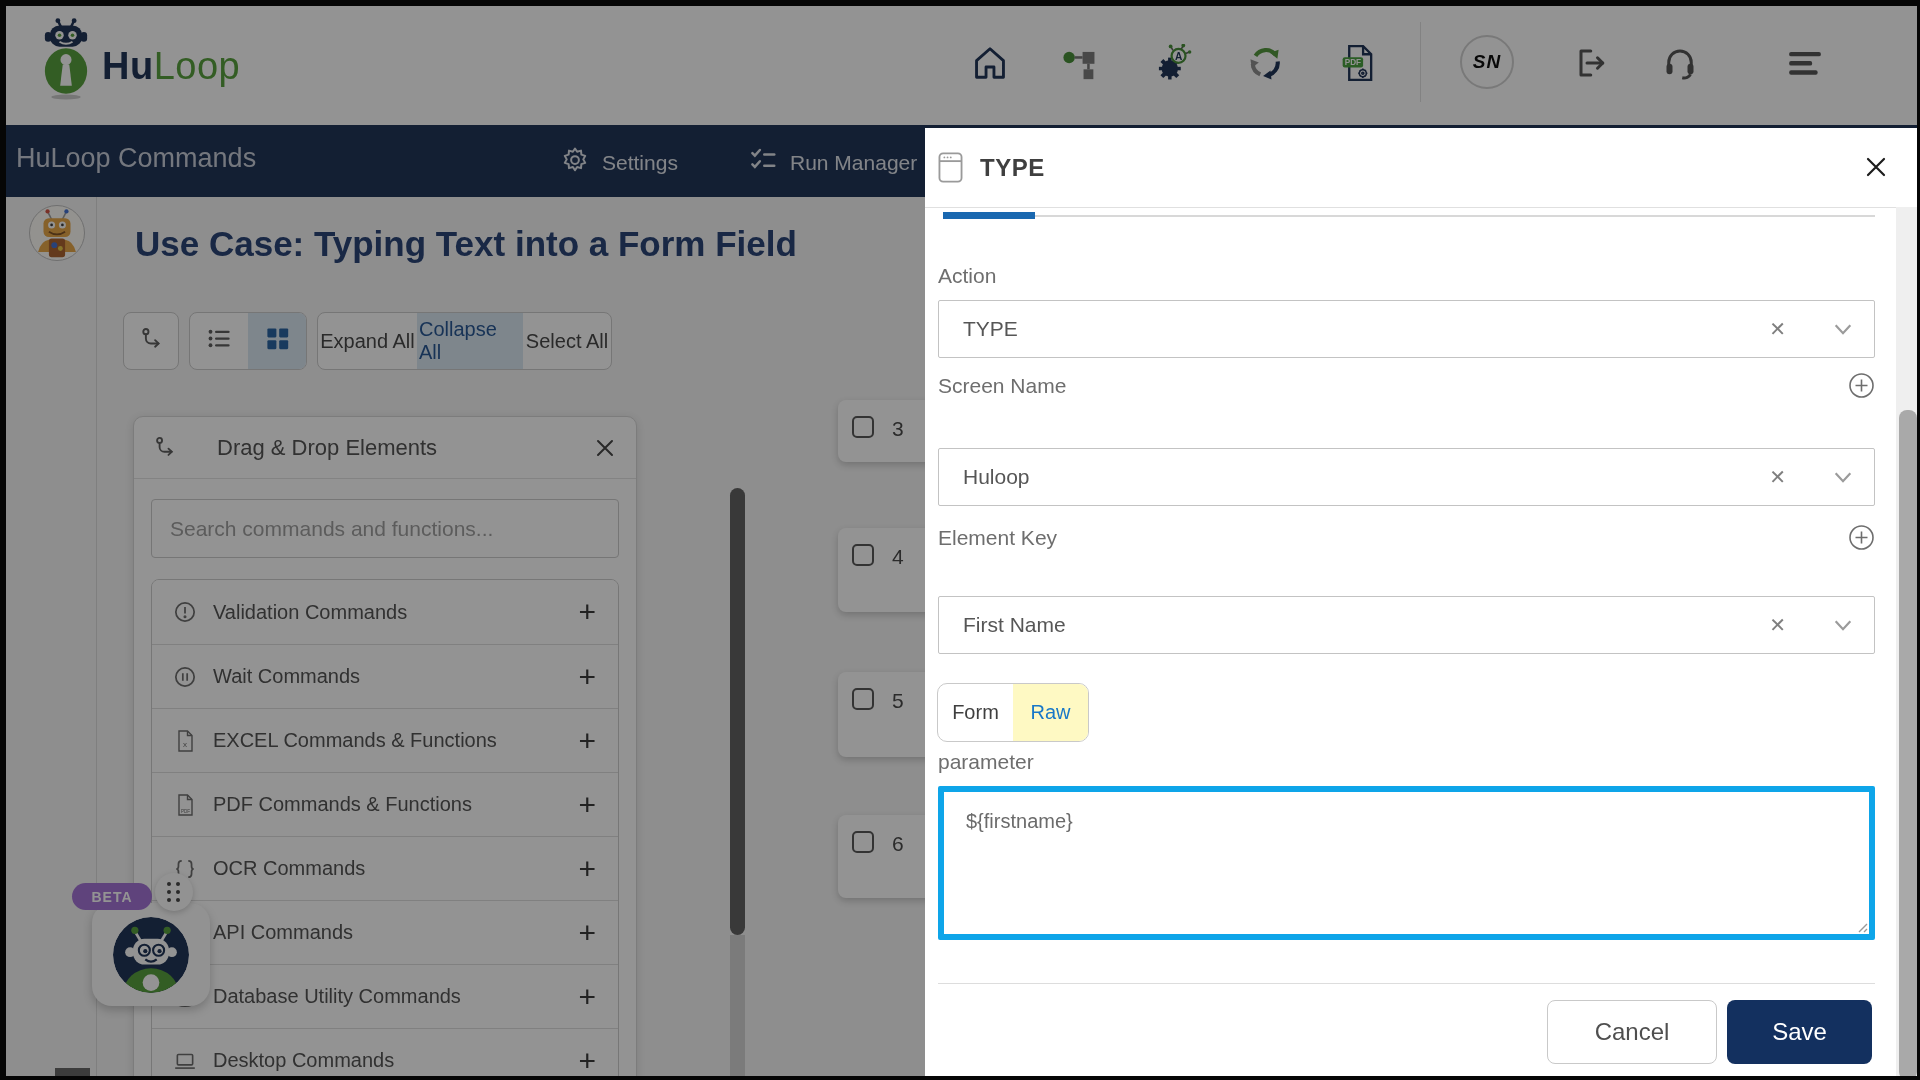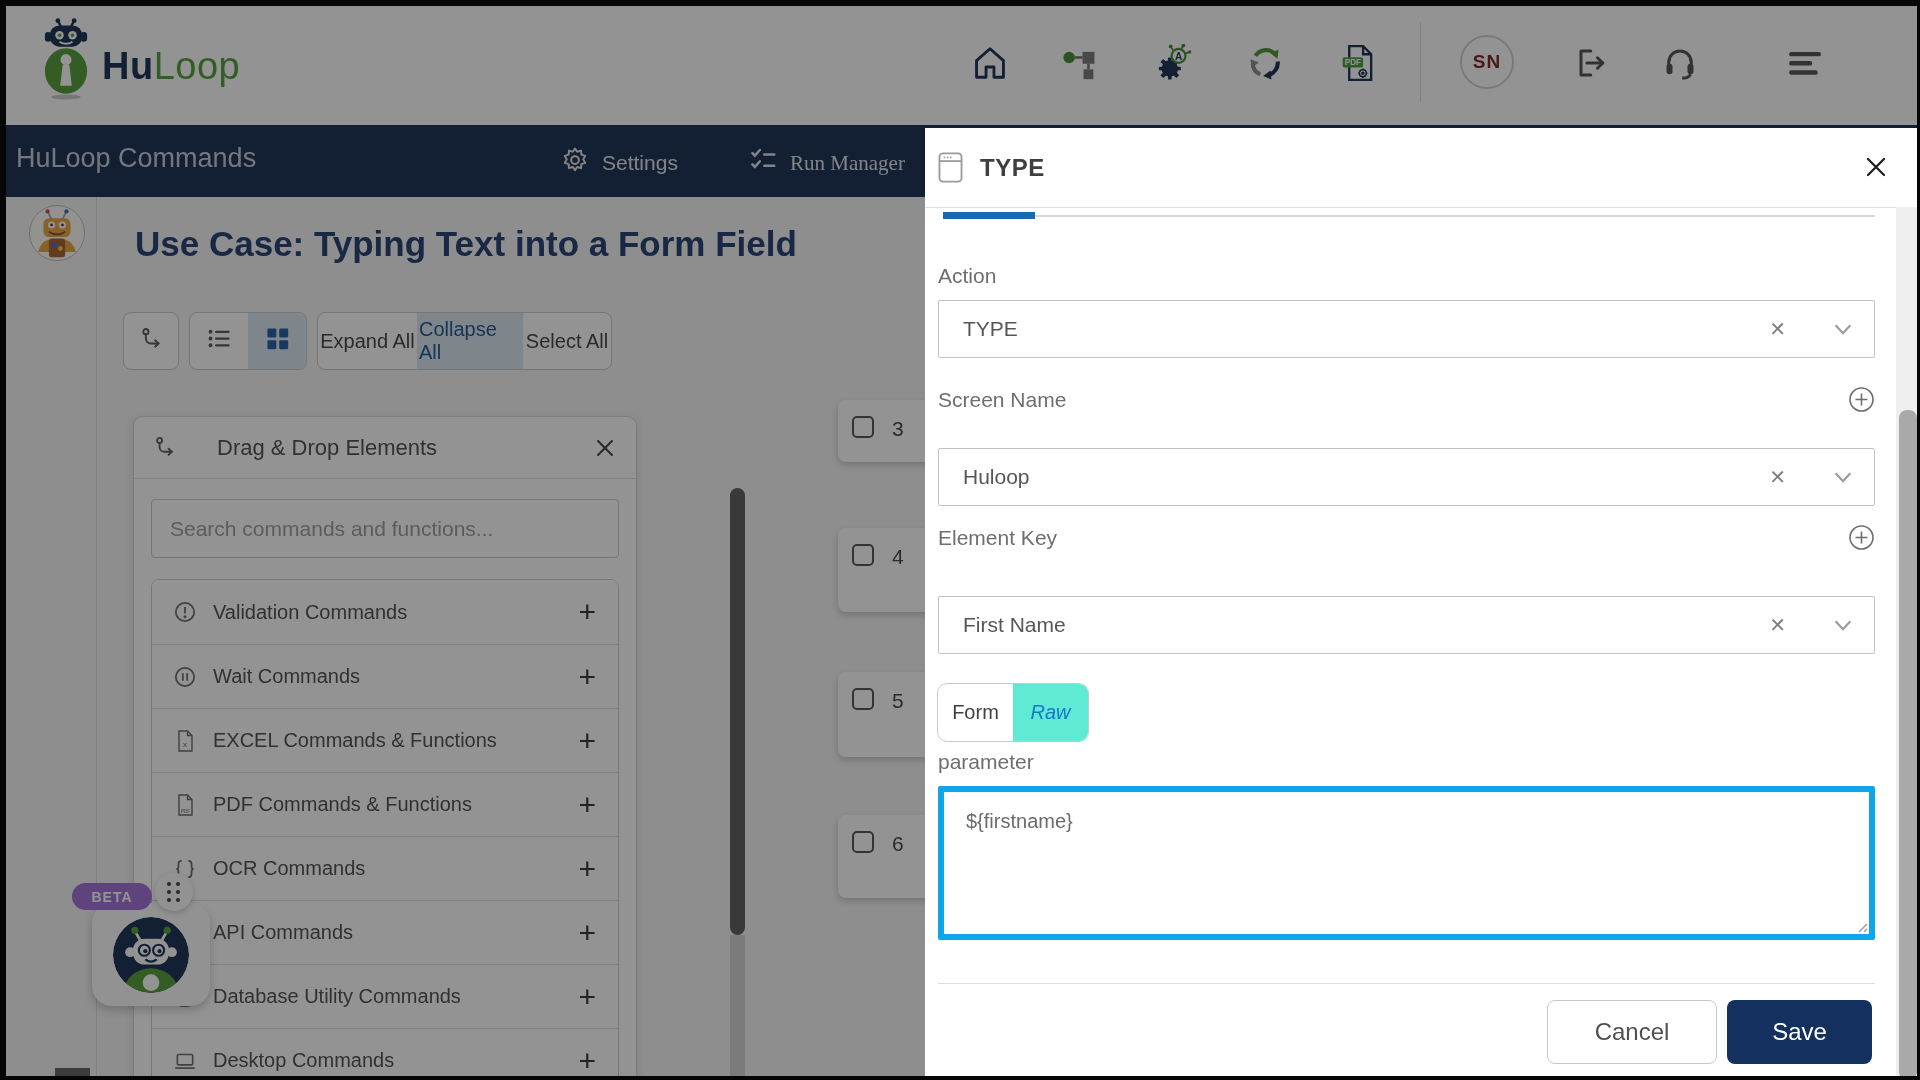--- a/index.html
+++ b/index.html
@@ -10,28 +10,28 @@
   .frame { position:absolute; inset:0; border:6px solid #060606; border-right-width:3px; border-bottom-width:4px; pointer-events:none; z-index:90; }
 
   
   .topnav { position:absolute; left:0; top:0; width:1920px; height:125px; background:#ffffff; z-index:1; }
   .brand { position:absolute; left:40px; top:14px; display:flex; align-items:flex-end; gap:10px; }
   .brand-text { font-size:38px; font-weight:bold; letter-spacing:.5px; padding-bottom:18px; }
   .brand-hu { color:#14294e; } .brand-loop { color:#4f9b32; font-weight:normal; }
   .nav-ic { position:absolute; top:43px; width:40px; height:40px; display:flex; align-items:center; justify-content:center; cursor:pointer; }
   .nav-ic svg { width:38px; height:38px; }
   .nav-divider { position:absolute; left:1420px; top:22px; width:1px; height:80px; background:#e0e0e0; }
-  .avatar { position:absolute; left:1460px; top:35px; width:54px; height:54px; border:2px solid #cfcfcf; border-radius:50%; display:flex; align-items:center; justify-content:center; font-weight:bold; font-size:19px; color:#7f1d1d; letter-spacing:1px; cursor:pointer; }
+  .avatar { position:absolute; left:1460px; top:35px; width:54px; height:54px; border:2px solid #cfcfcf; border-radius:50%; display:flex; align-items:center; justify-content:center; font-weight:bold; font-size:19px; color:#000000; letter-spacing:1px; cursor:pointer;font-style:italic; }
 
   
   .subnav { position:absolute; left:0; top:125px; width:1920px; height:72px; background:#14294e; z-index:1; }
   .subnav-title { position:absolute; left:16px; top:18px; font-size:27px; color:#c6ccd8; }
   .subnav-item { position:absolute; top:20px; display:flex; align-items:center; gap:12px; color:#dfe3ea; font-size:21px; cursor:pointer; }
   .subnav-item svg { width:30px; height:30px; }
-  .si-settings { left:560px; } .si-run { left:748px;font-family:Liberation Serif, serif; }
+  .si-settings { left:560px; } .si-run { left:748px; }
 
   
   .rail-divider { position:absolute; left:96px; top:197px; width:1px; height:883px; background:#dadada; z-index:1; }
   .rail-bot { position:absolute; left:29px; top:205px; width:56px; height:56px; border-radius:50%; background:#fffdf8; border:1px solid #bdbdbd; overflow:hidden; z-index:1; cursor:pointer; }
 
   
   .page-title { position:absolute; left:135px; top:224px; font-size:35px; font-weight:bold; color:#1e3a70; z-index:1; }
   .toolbar { position:absolute; left:123px; top:312px; height:58px; display:flex; gap:10px; z-index:1; }
   .tb-btn { height:58px; background:#fff; border:1px solid #c9c9c9; border-radius:8px; display:flex; align-items:center; justify-content:center; cursor:pointer; }
   .tb-single { width:56px; }
@@ -95,21 +95,21 @@
   .m-label { font-size:21px; color:#6e6e6e; }
   .plus-circle { width:27px; height:27px; cursor:pointer; }
 
   .m-select { position:absolute; left:13px; width:937px; height:58px; border:1px solid #c3c3c3; border-radius:2px; background:#fff; display:flex; align-items:center; cursor:pointer; }
   .sel-value { font-size:21px; color:#565656; margin-left:24px; flex:1; }
   .sel-clear { font-size:20px; color:#7f7f7f; margin-right:48px; cursor:pointer; }
   .sel-chevron { width:18px; height:11px; margin-right:22px; }
 
   .toggle { position:absolute; left:12px; top:555px; width:152px; height:59px; border:1px solid #c9c9c9; border-radius:10px; background:#fff; display:flex; overflow:hidden; }
   .tg-seg { flex:1; display:flex; align-items:center; justify-content:center; font-size:20px; color:#3f3f3f; cursor:pointer; }
-  .tg-seg.active { background:#5eead4; color:#1878c8;font-style:italic; }
+  .tg-seg.active { background:#fef9c3; color:#1878c8; }
 
   .m-textarea { position:absolute; left:13px; top:658px; width:937px; height:154px; border:6px solid #0ea5e9; border-radius:2px; font-size:20px; color:#6b6b6b; padding:18px 22px; font-family:"Liberation Sans",sans-serif; resize:none; outline:none; }
   .resize-grip { position:absolute; left:928px; top:790px; width:16px; height:16px; pointer-events:none; }
 
   .m-footer-divider { position:absolute; left:13px; top:855px; width:937px; height:1px; background:#dddddd; }
   .m-btn { position:absolute; top:872px; height:64px; border-radius:8px; font-size:24px; display:flex; align-items:center; justify-content:center; cursor:pointer; }
   .btn-cancel { left:622px; width:170px; background:#fff; border:1px solid #c9c9c9; color:#4f4f4f; }
   .btn-save { left:802px; width:145px; background:#13305f; border:none; color:#ffffff; }
 
   
@@ -505,21 +505,21 @@
     <span class="m-label">Action</span>
   </div>
   <div class="m-select" style="top:172px;">
     <span class="sel-value">TYPE</span>
     <span class="sel-clear">✕</span>
     <svg class="sel-chevron" viewBox="0 0 14 9">
         <path d="M1 1 L7 7.5 L13 1" fill="none" stroke="#9b9b9b" stroke-width="1.8"></path>
       </svg>
   </div>
 
-  <div class="m-label-row" style="top:258px;">
+  <div class="m-label-row" style="top:244px;">
     <span class="m-label">Screen Name</span>
     <svg class="plus-circle" viewBox="0 0 27 27">
         <circle cx="13.5" cy="13.5" r="11.5" fill="none" stroke="#6e6e6e" stroke-width="1.6"></circle>
         <path d="M13.5 7.5 V19.5 M7.5 13.5 H19.5" stroke="#6e6e6e" stroke-width="1.6"></path>
       </svg>
   </div>
   <div class="m-select" style="top:320px;">
     <span class="sel-value">Huloop</span>
     <span class="sel-clear">✕</span>
     <svg class="sel-chevron" viewBox="0 0 14 9">

